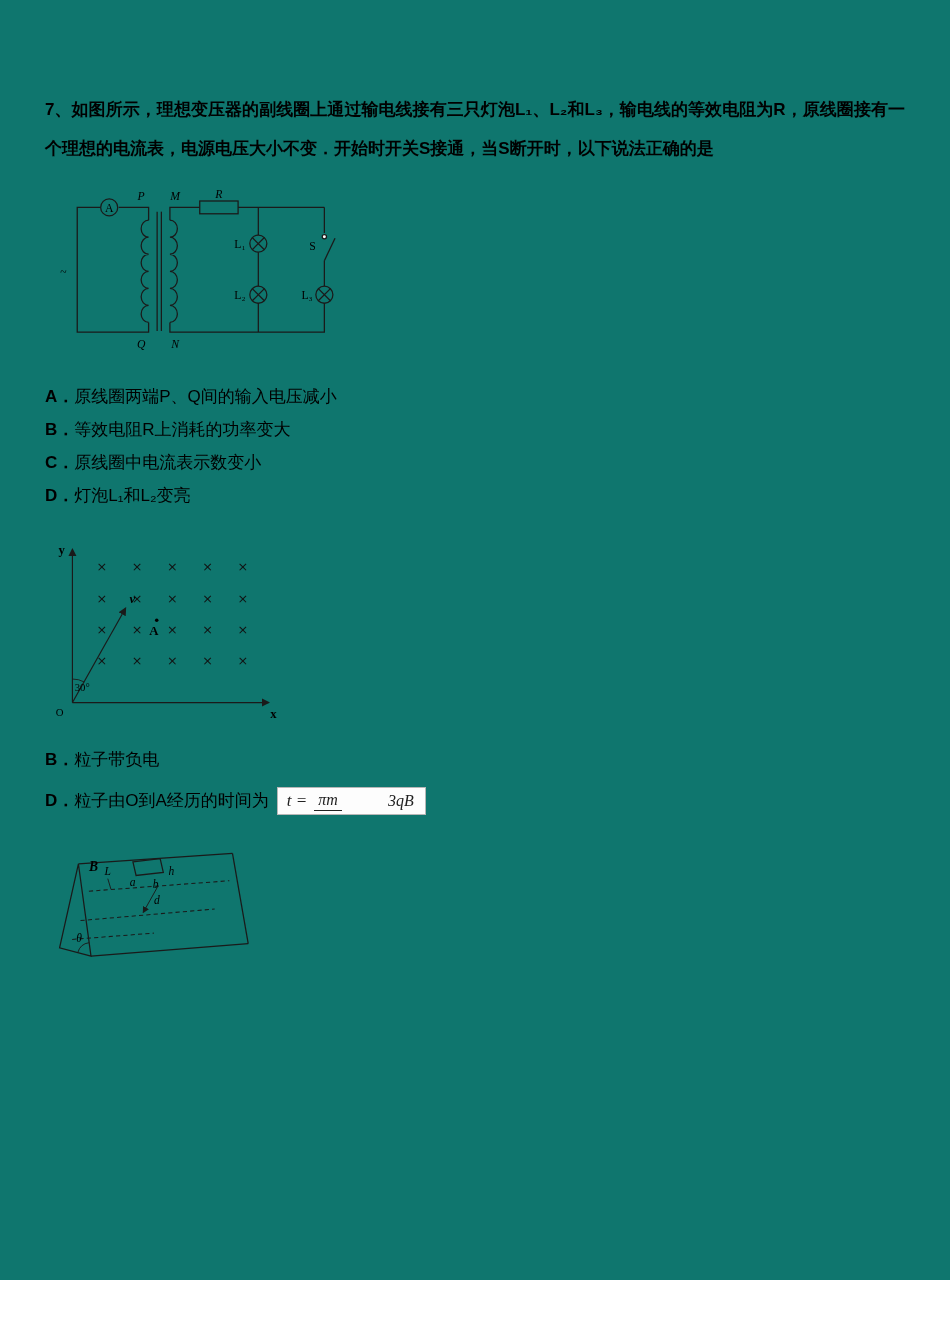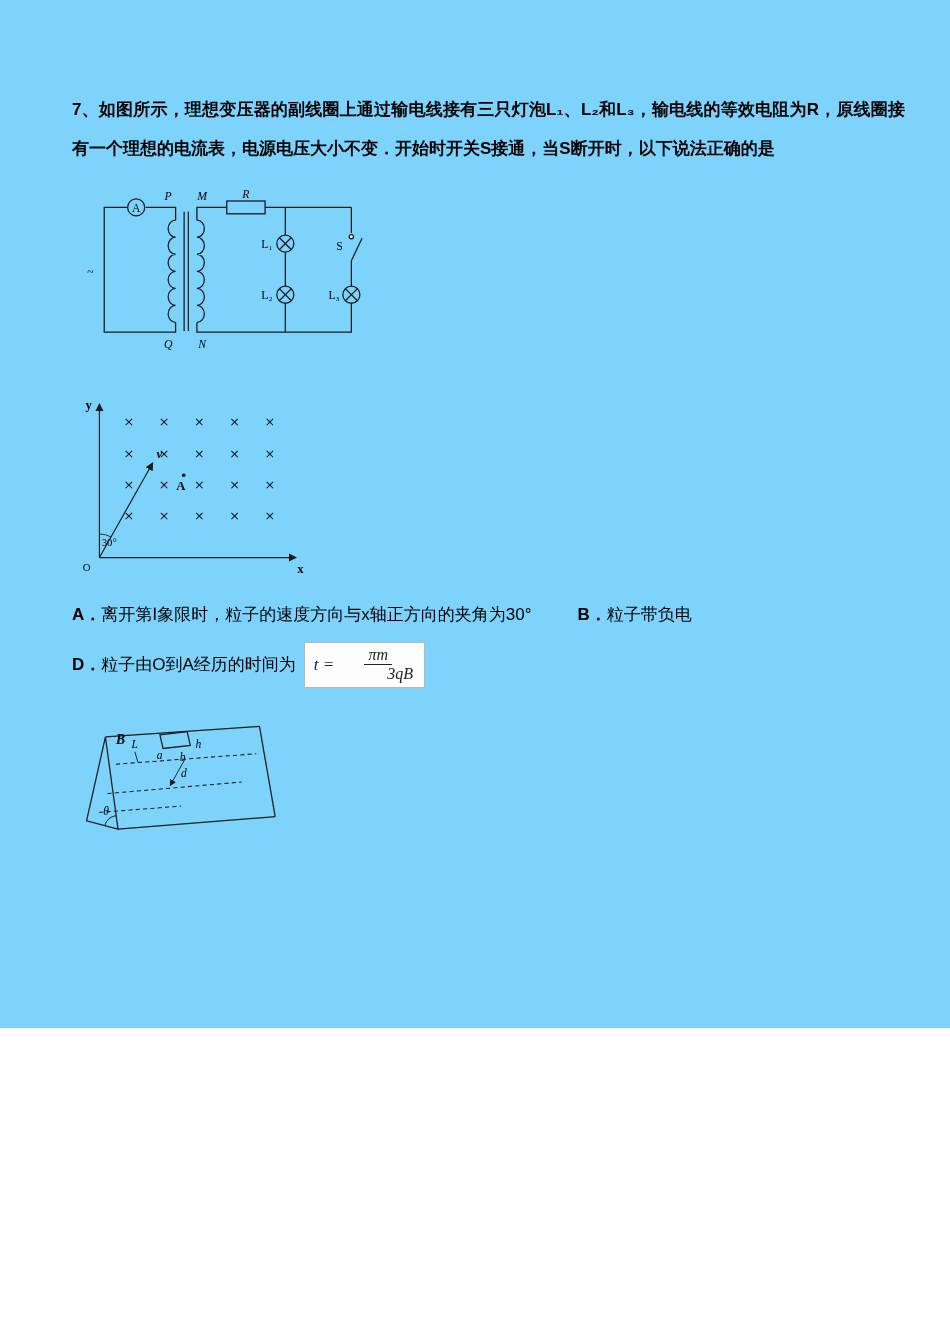--- a/index.html
+++ b/index.html
@@ -1,18 +1,18 @@
 <!DOCTYPE html>
 <html><head>
 <meta charset="utf-8">
 <style>
   html,body { margin:0; padding:0; background:#ffffff; }
   .page {
-    width:950px; height:1028px; margin:0 auto; background:#7dd3fc;
-    box-sizing:border-box; padding:90px 45px 30px 72px;
+    width:950px; height:1280px; margin:0 auto; background:#0f766e;
+    box-sizing:border-box; padding:90px 45px 30px 45px;
     font-family:"Liberation Sans", sans-serif; color:#000;
     overflow:hidden;
   }
   .qtext {
     font-size:17px; line-height:39px; font-weight:600;
     text-align:justify; margin:0 0 10px 0;
   }
   .options { list-style:none; margin:26px 0 0 0; padding:0; }
   .options li { font-size:17px; line-height:20px; margin:0 0 13px 0; font-weight:500; }
   .opt-label { font-weight:700; }
@@ -28,21 +28,21 @@
   .slabel { font-family:"Liberation Serif", serif; font-size:11px; fill:#000; }
   .slabel.it { font-style:italic; }
   .slabel.bold { font-weight:700; font-size:13px; }
   .xmarks text { font-family:"DejaVu Sans", sans-serif; font-size:13px; fill:#111; }
   .formula {
     display:inline-flex; align-items:center; gap:7px;
     border:1px solid #b7b7b7; padding:3px 9px; margin-left:8px;
     font-family:"Liberation Serif", serif; font-style:italic; font-size:17px;
     color:#222; background:#fdfdfd;
   }
-  .frac { display:inline-flex; flex-direction:column; align-items:center; line-height:1.15; font-size:16px; }
+  .frac { display:inline-flex; flex-direction:row; align-items:center; line-height:1.15; font-size:16px; }
   .frac .num { border-bottom:1.4px solid #222; padding:0 4px; }
   .frac .den { padding:0 2px;margin-left:44px; }
 </style>
 </head>
 <body>
 
 <div class="page">
 
   <section>
     <p class="qtext">7、如图所示，理想变压器的副线圈上通过输电线接有三只灯泡L₁、L₂和L₃，输电线的等效电阻为R，原线圈接有一个理想的电流表，电源电压大小不变．开始时开关S接通，当S断开时，以下说法正确的是</p>
@@ -92,20 +92,26 @@
           <text class="slabel it" x="97" y="150" text-anchor="middle">N</text>
           <text class="slabel it" x="138" y="9" text-anchor="middle">R</text>
           <text class="slabel" x="163" y="56" text-anchor="end">L₁</text>
           <text class="slabel" x="163" y="104" text-anchor="end">L₂</text>
           <text class="slabel" x="226" y="104" text-anchor="end">L₃</text>
           <text class="slabel" x="229" y="58" text-anchor="end">S</text>
         </g>
       </svg>
     </div>
 
+    <ul class="options">
+      <li><span class="opt-label">A．</span><span>原线圈两端P、Q间的输入电压减小</span></li>
+      <li><span class="opt-label">B．</span><span>等效电阻R上消耗的功率变大</span></li>
+      <li><span class="opt-label">C．</span><span>原线圈中电流表示数变小</span></li>
+      <li><span class="opt-label">D．</span><span>灯泡L₁和L₂变亮</span></li>
+    </ul>
   </section>
 
   <section style="margin-top:28px;">
 
     <div class="figure fig8">
       <svg width="245" height="196" viewBox="0 0 250 200">
         <defs>
           <marker id="arr8" viewBox="0 0 10 10" refX="8" refY="5" markerWidth="7" markerHeight="7" orient="auto-start-reverse">
             <path d="M0,0 L10,5 L0,10 Z" fill="#1a1a1a"></path>
           </marker>
@@ -144,21 +150,20 @@
           <text class="slabel bold" x="233" y="188" text-anchor="middle">x</text>
           <text class="slabel" x="15" y="186" text-anchor="middle" font-size="12">O</text>
           <text class="slabel bold it" x="89" y="70" text-anchor="middle">v</text>
           <text class="slabel" x="38" y="160" text-anchor="middle" font-size="10">30°</text>
           <text class="slabel bold" x="111" y="103" text-anchor="middle">A</text>
         </g>
       </svg>
     </div>
 
     <div class="opt-row">
-      <span><span class="opt-label">A．</span><span>离开第Ⅰ象限时，粒子的速度方向与x轴正方向的夹角为30°</span></span>
       <span><span class="opt-label">B．</span><span>粒子带负电</span></span>
     </div>
     <div class="opt-row">
       <span>
         <span class="opt-label">D．</span><span>粒子由O到A经历的时间为</span><span class="formula">
             <span>t =</span>
             <span class="frac">
               <span class="num">πm</span>
               <span class="den">3qB</span>
             </span>

